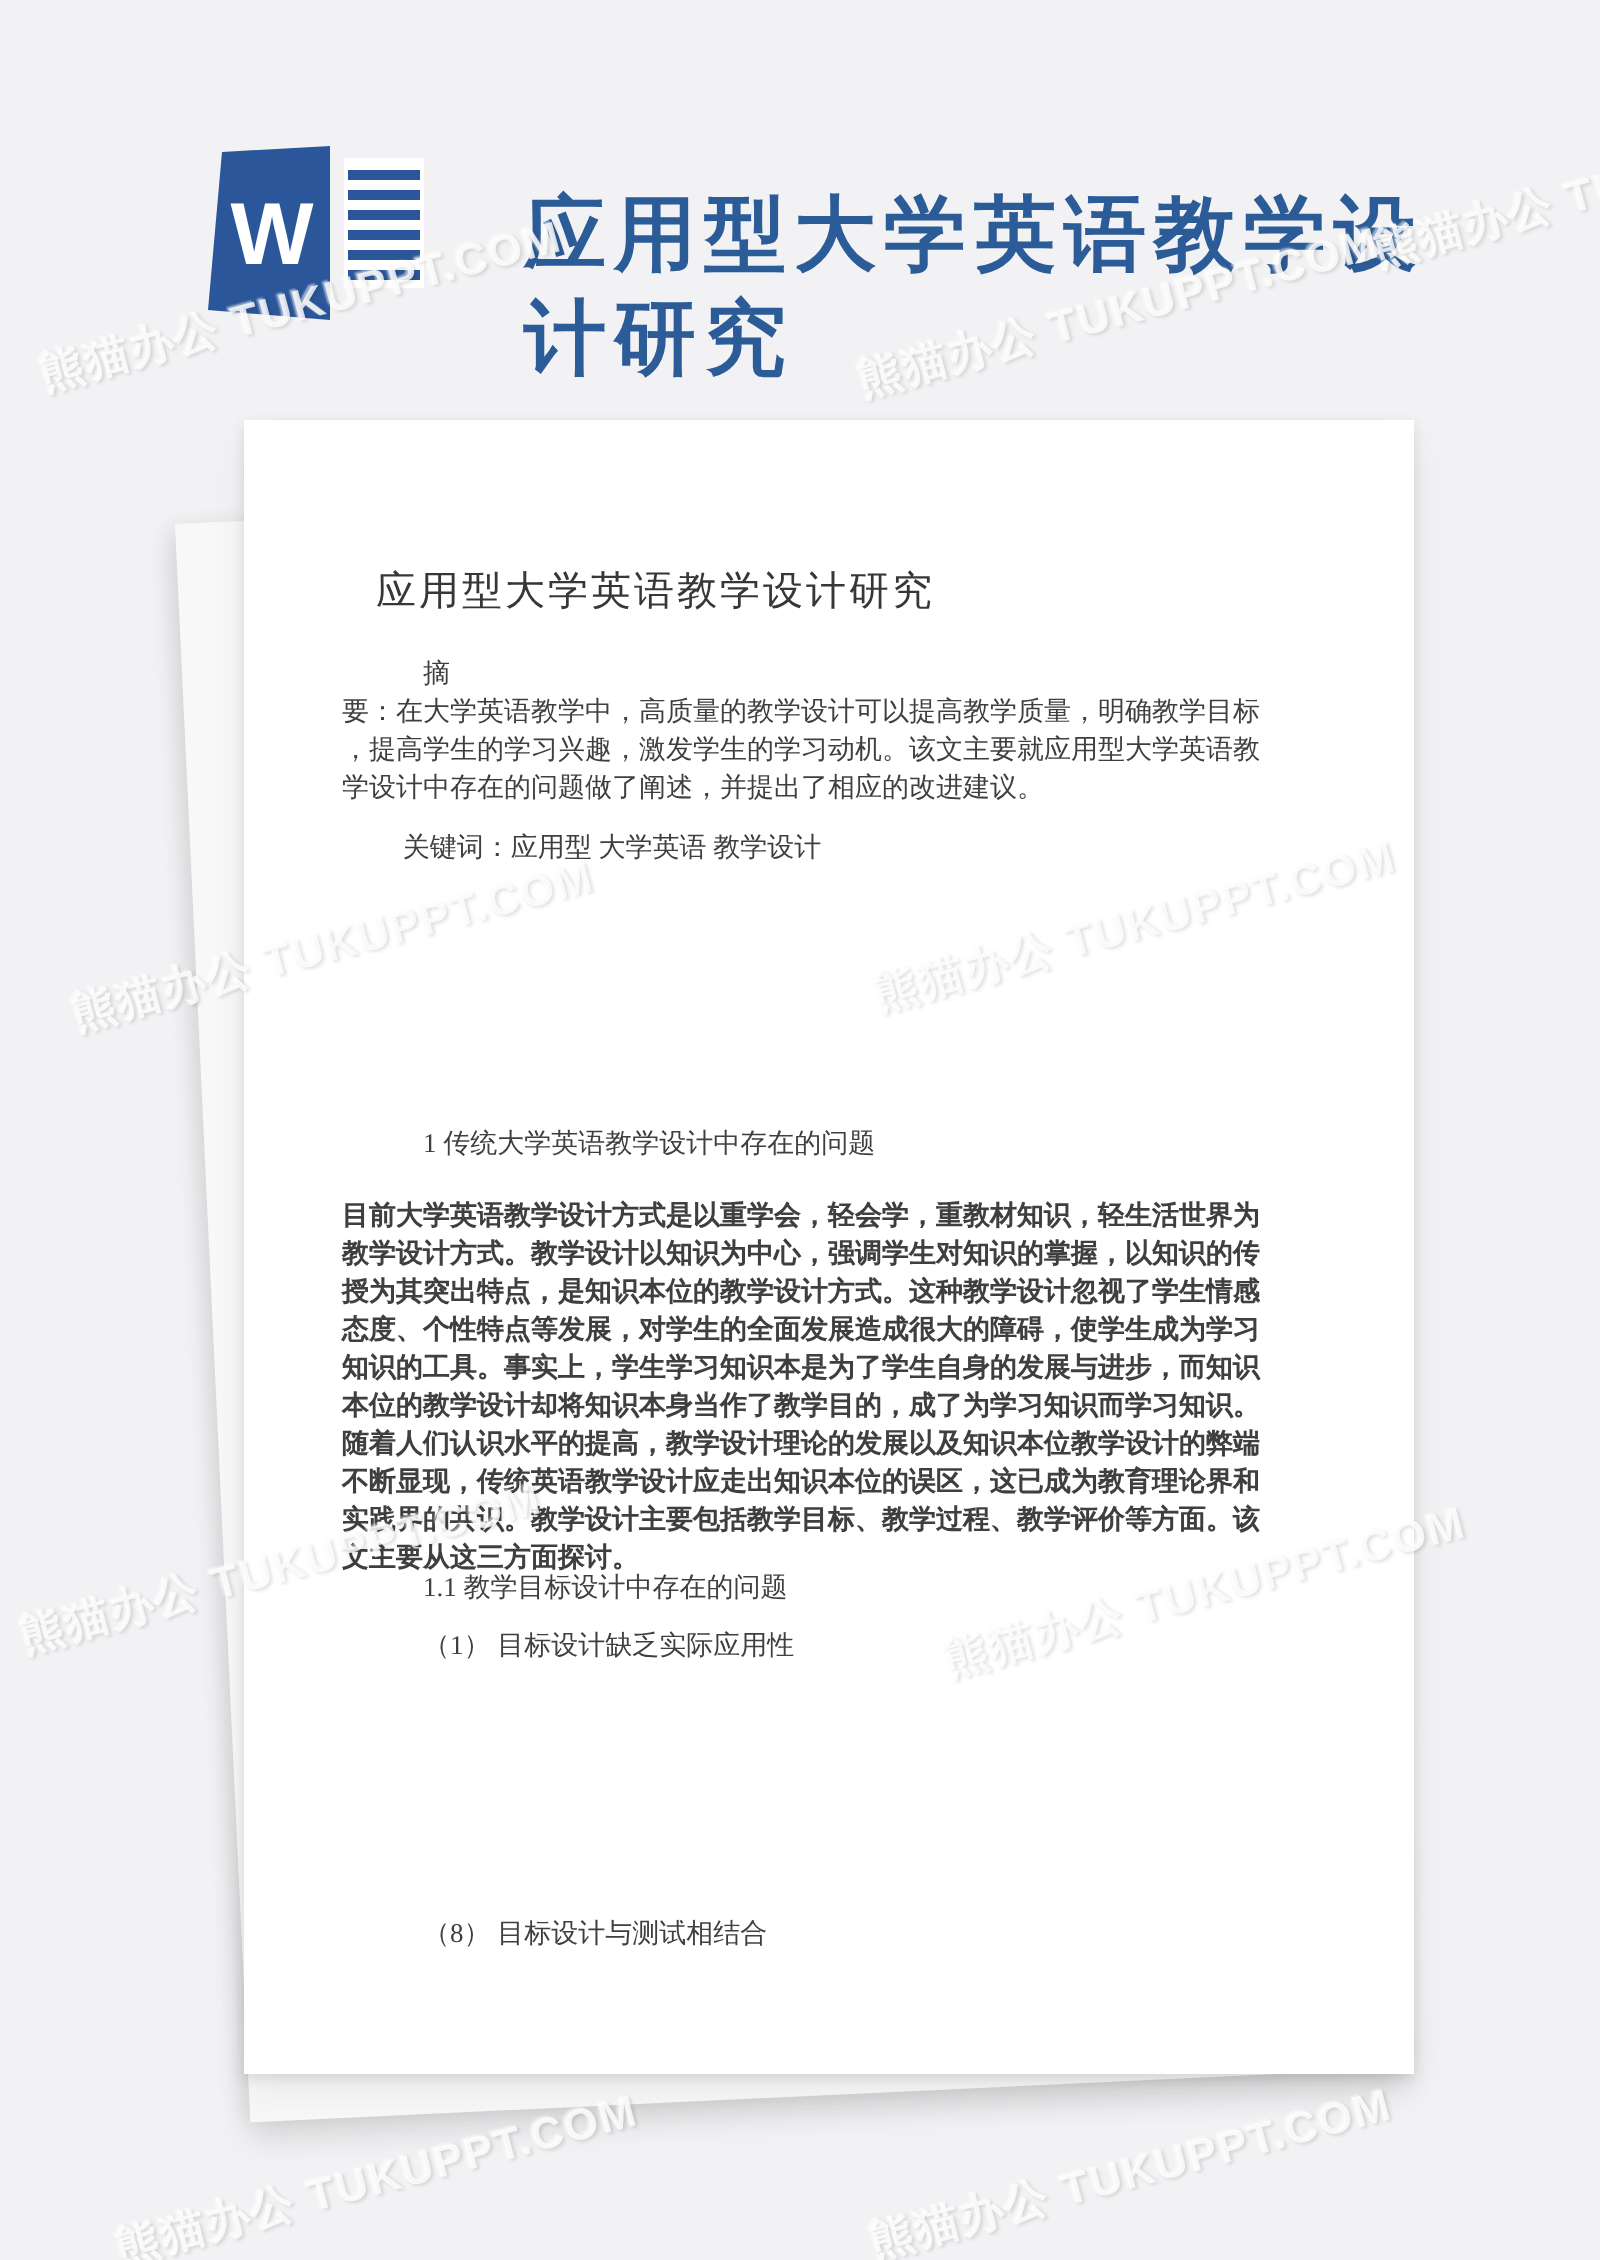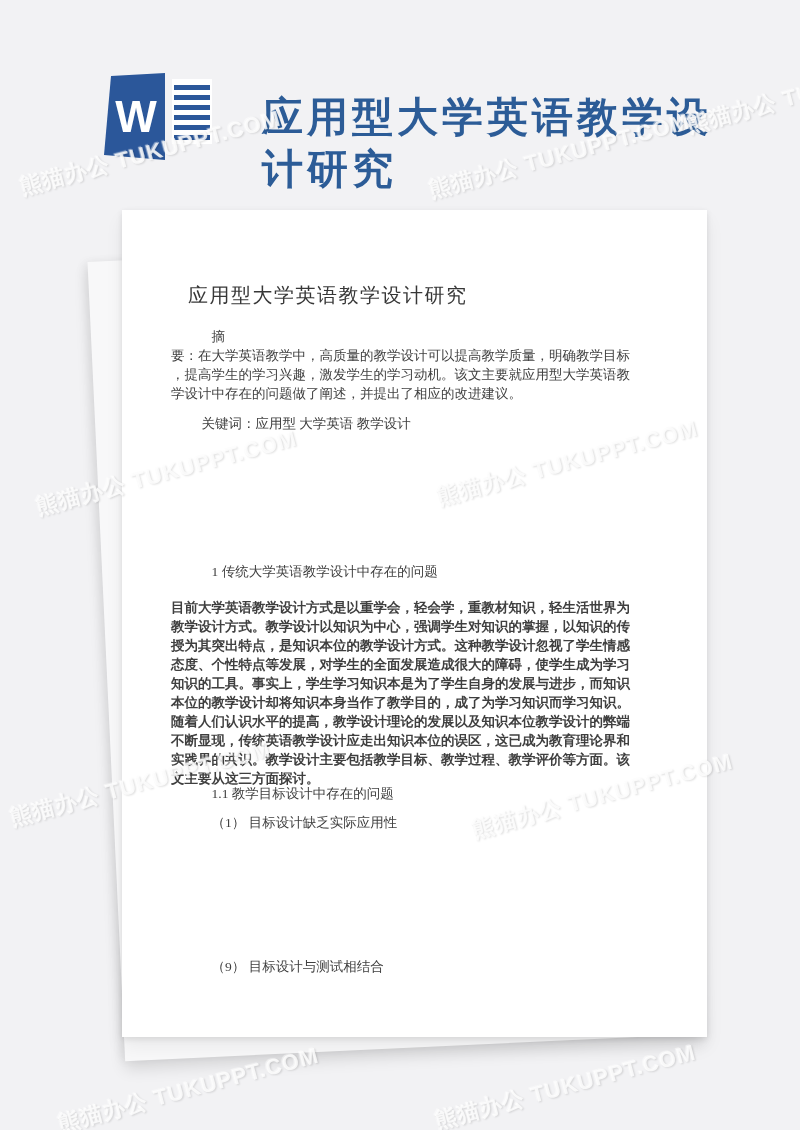--- a/index.html
+++ b/index.html
@@ -109,21 +109,21 @@
 授为其突出特点，是知识本位的教学设计方式。这种教学设计忽视了学生情感
 态度、个性特点等发展，对学生的全面发展造成很大的障碍，使学生成为学习
 知识的工具。事实上，学生学习知识本是为了学生自身的发展与进步，而知识
 本位的教学设计却将知识本身当作了教学目的，成了为学习知识而学习知识。
 随着人们认识水平的提高，教学设计理论的发展以及知识本位教学设计的弊端
 不断显现，传统英语教学设计应走出知识本位的误区，这已成为教育理论界和
 实践界的共识。教学设计主要包括教学目标、教学过程、教学评价等方面。该
 文主要从这三方面探讨。</div>
   <div class="blk b-h11">　　　1.1 教学目标设计中存在的问题</div>
   <div class="blk b-item1">　　　（1） 目标设计缺乏实际应用性</div>
-  <div class="blk b-item2">　　　（9） 目标设计与测试相结合</div>
+  <div class="blk b-item2">　　　（8） 目标设计与测试相结合</div>
 </div>
 
 <div class="wm wm1">熊猫办公 TUKUPPT.COM</div>
 <div class="wm wm2">熊猫办公 TUKUPPT.COM</div>
 <div class="wm wm3">熊猫办公 TUKUPPT.COM</div>
 <div class="wm wm4">熊猫办公 TUKUPPT.COM</div>
 <div class="wm wm5">熊猫办公 TUKUPPT.COM</div>
 <div class="wm wm6">熊猫办公 TUKUPPT.COM</div>
 <div class="wm wm7">熊猫办公 TUKUPPT.COM</div>
 <div class="wm wm8">熊猫办公 TUKUPPT.COM</div>

